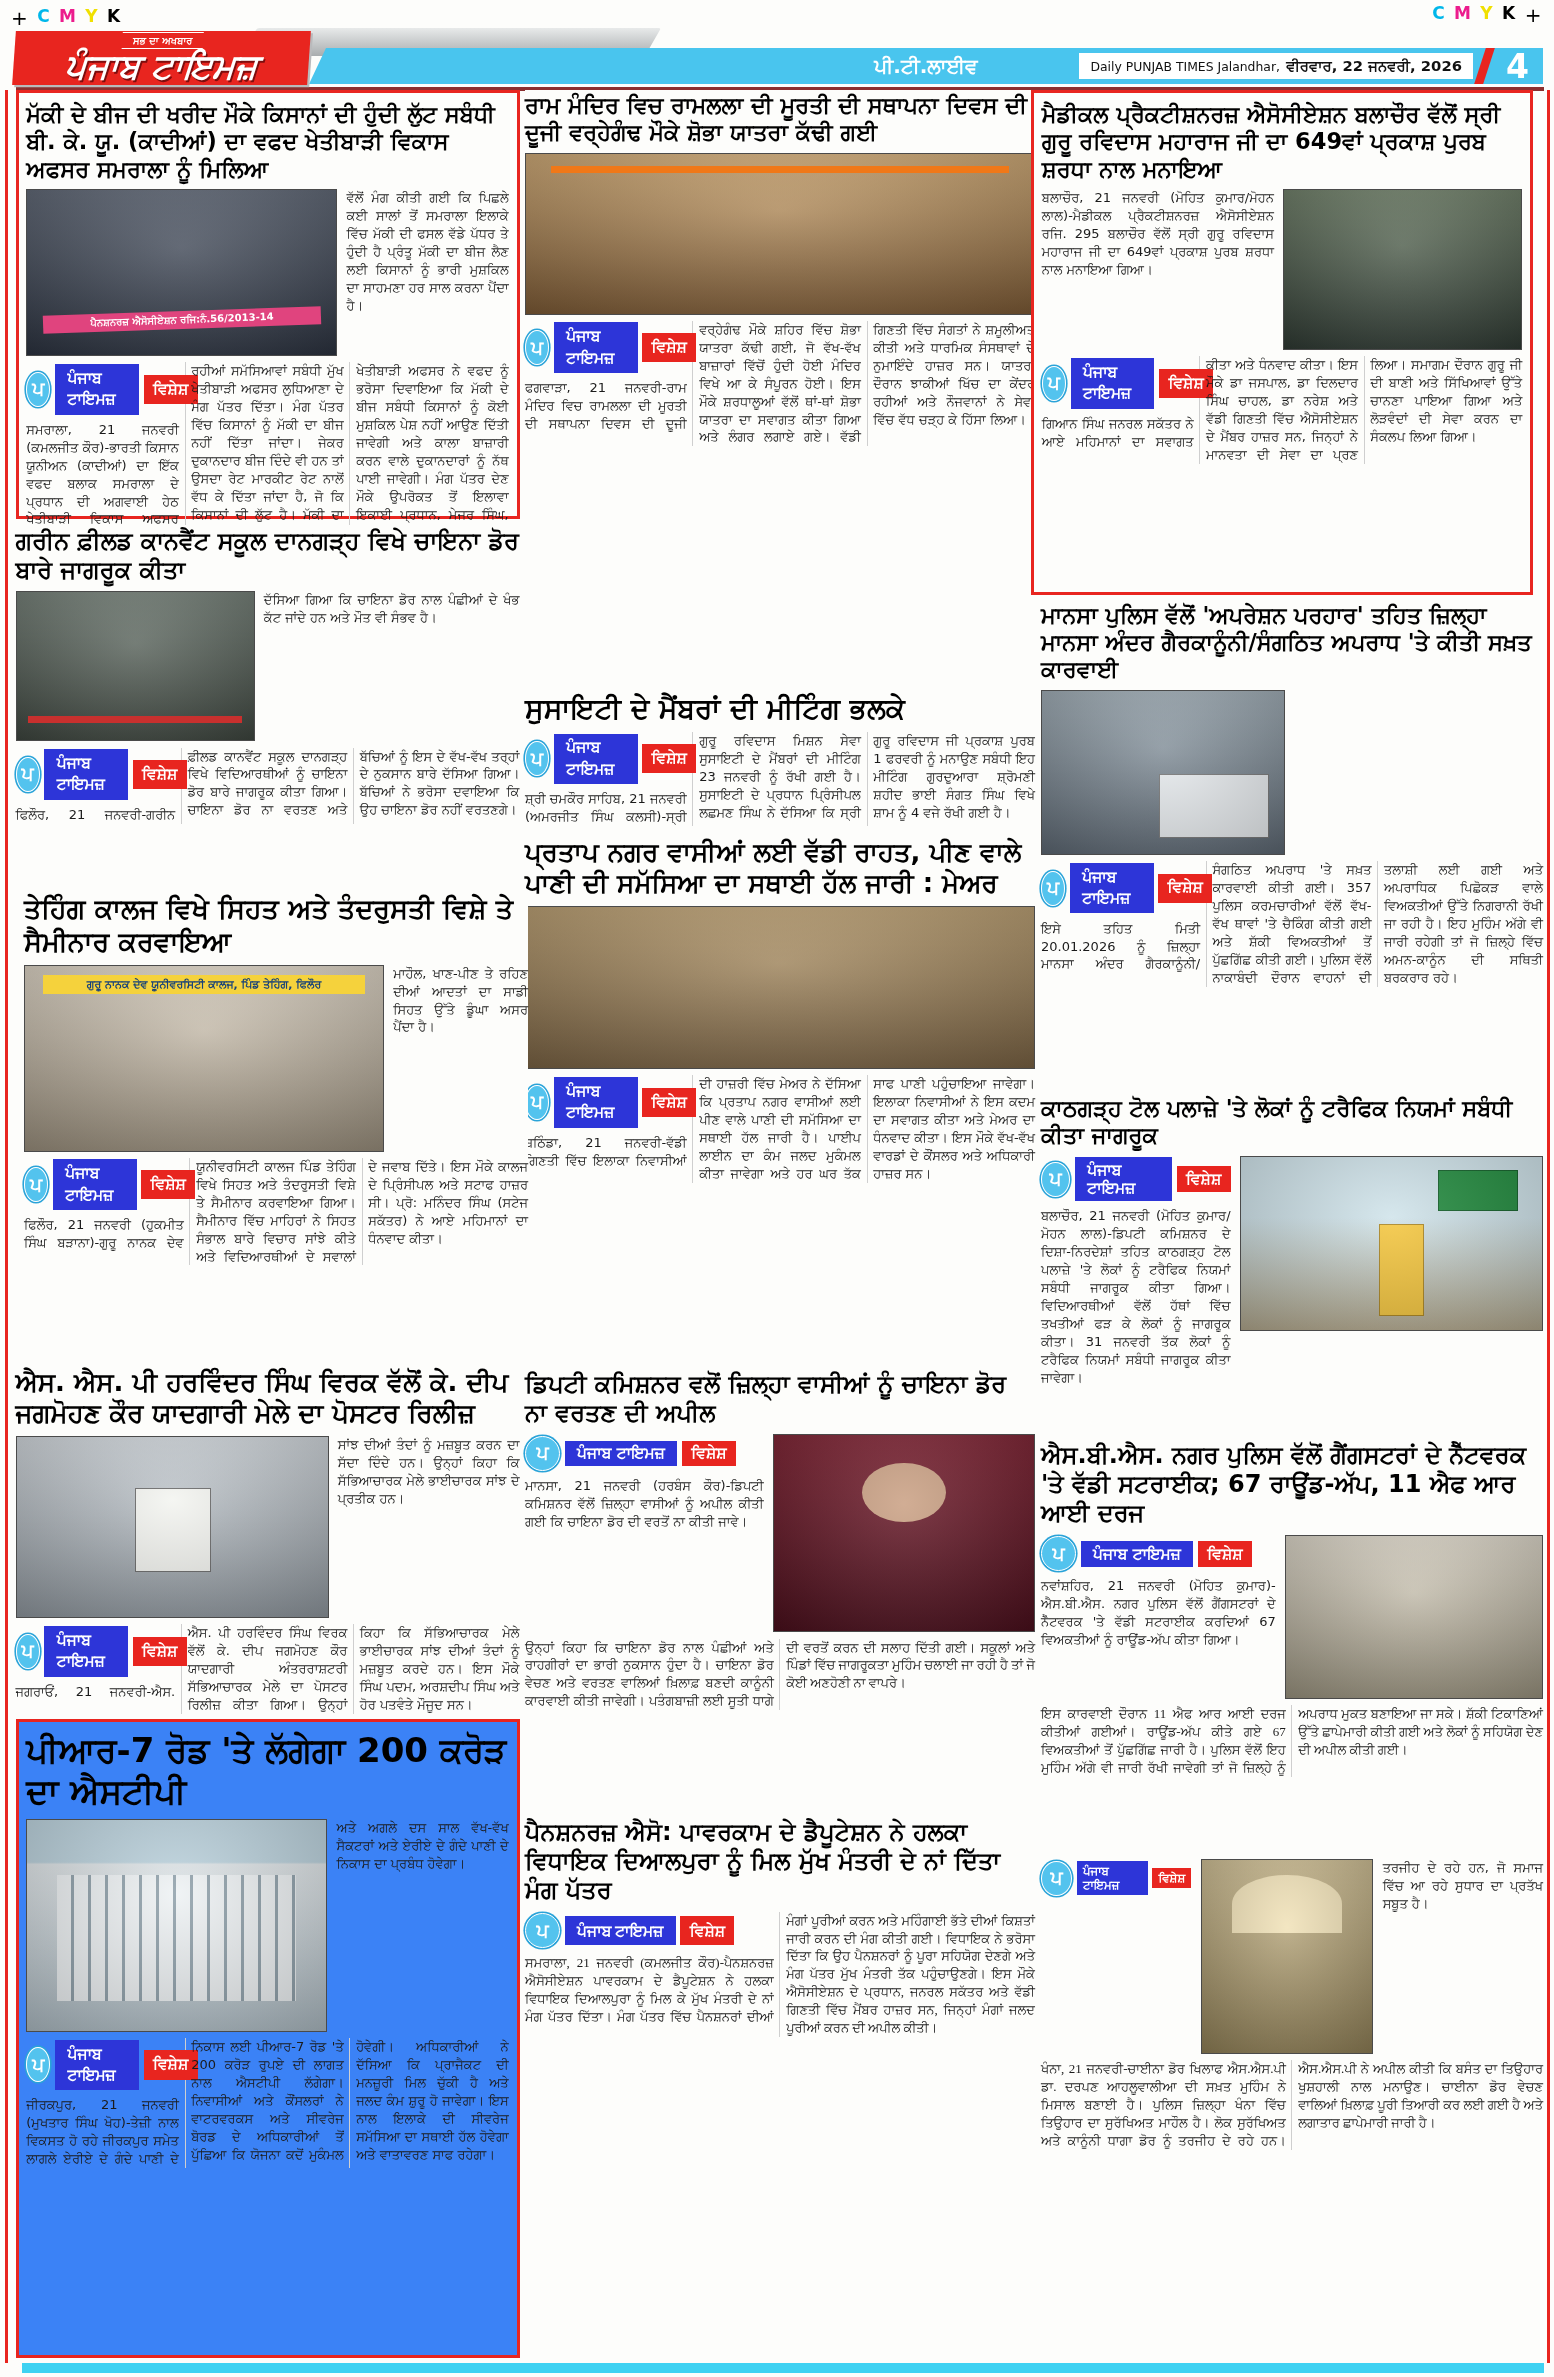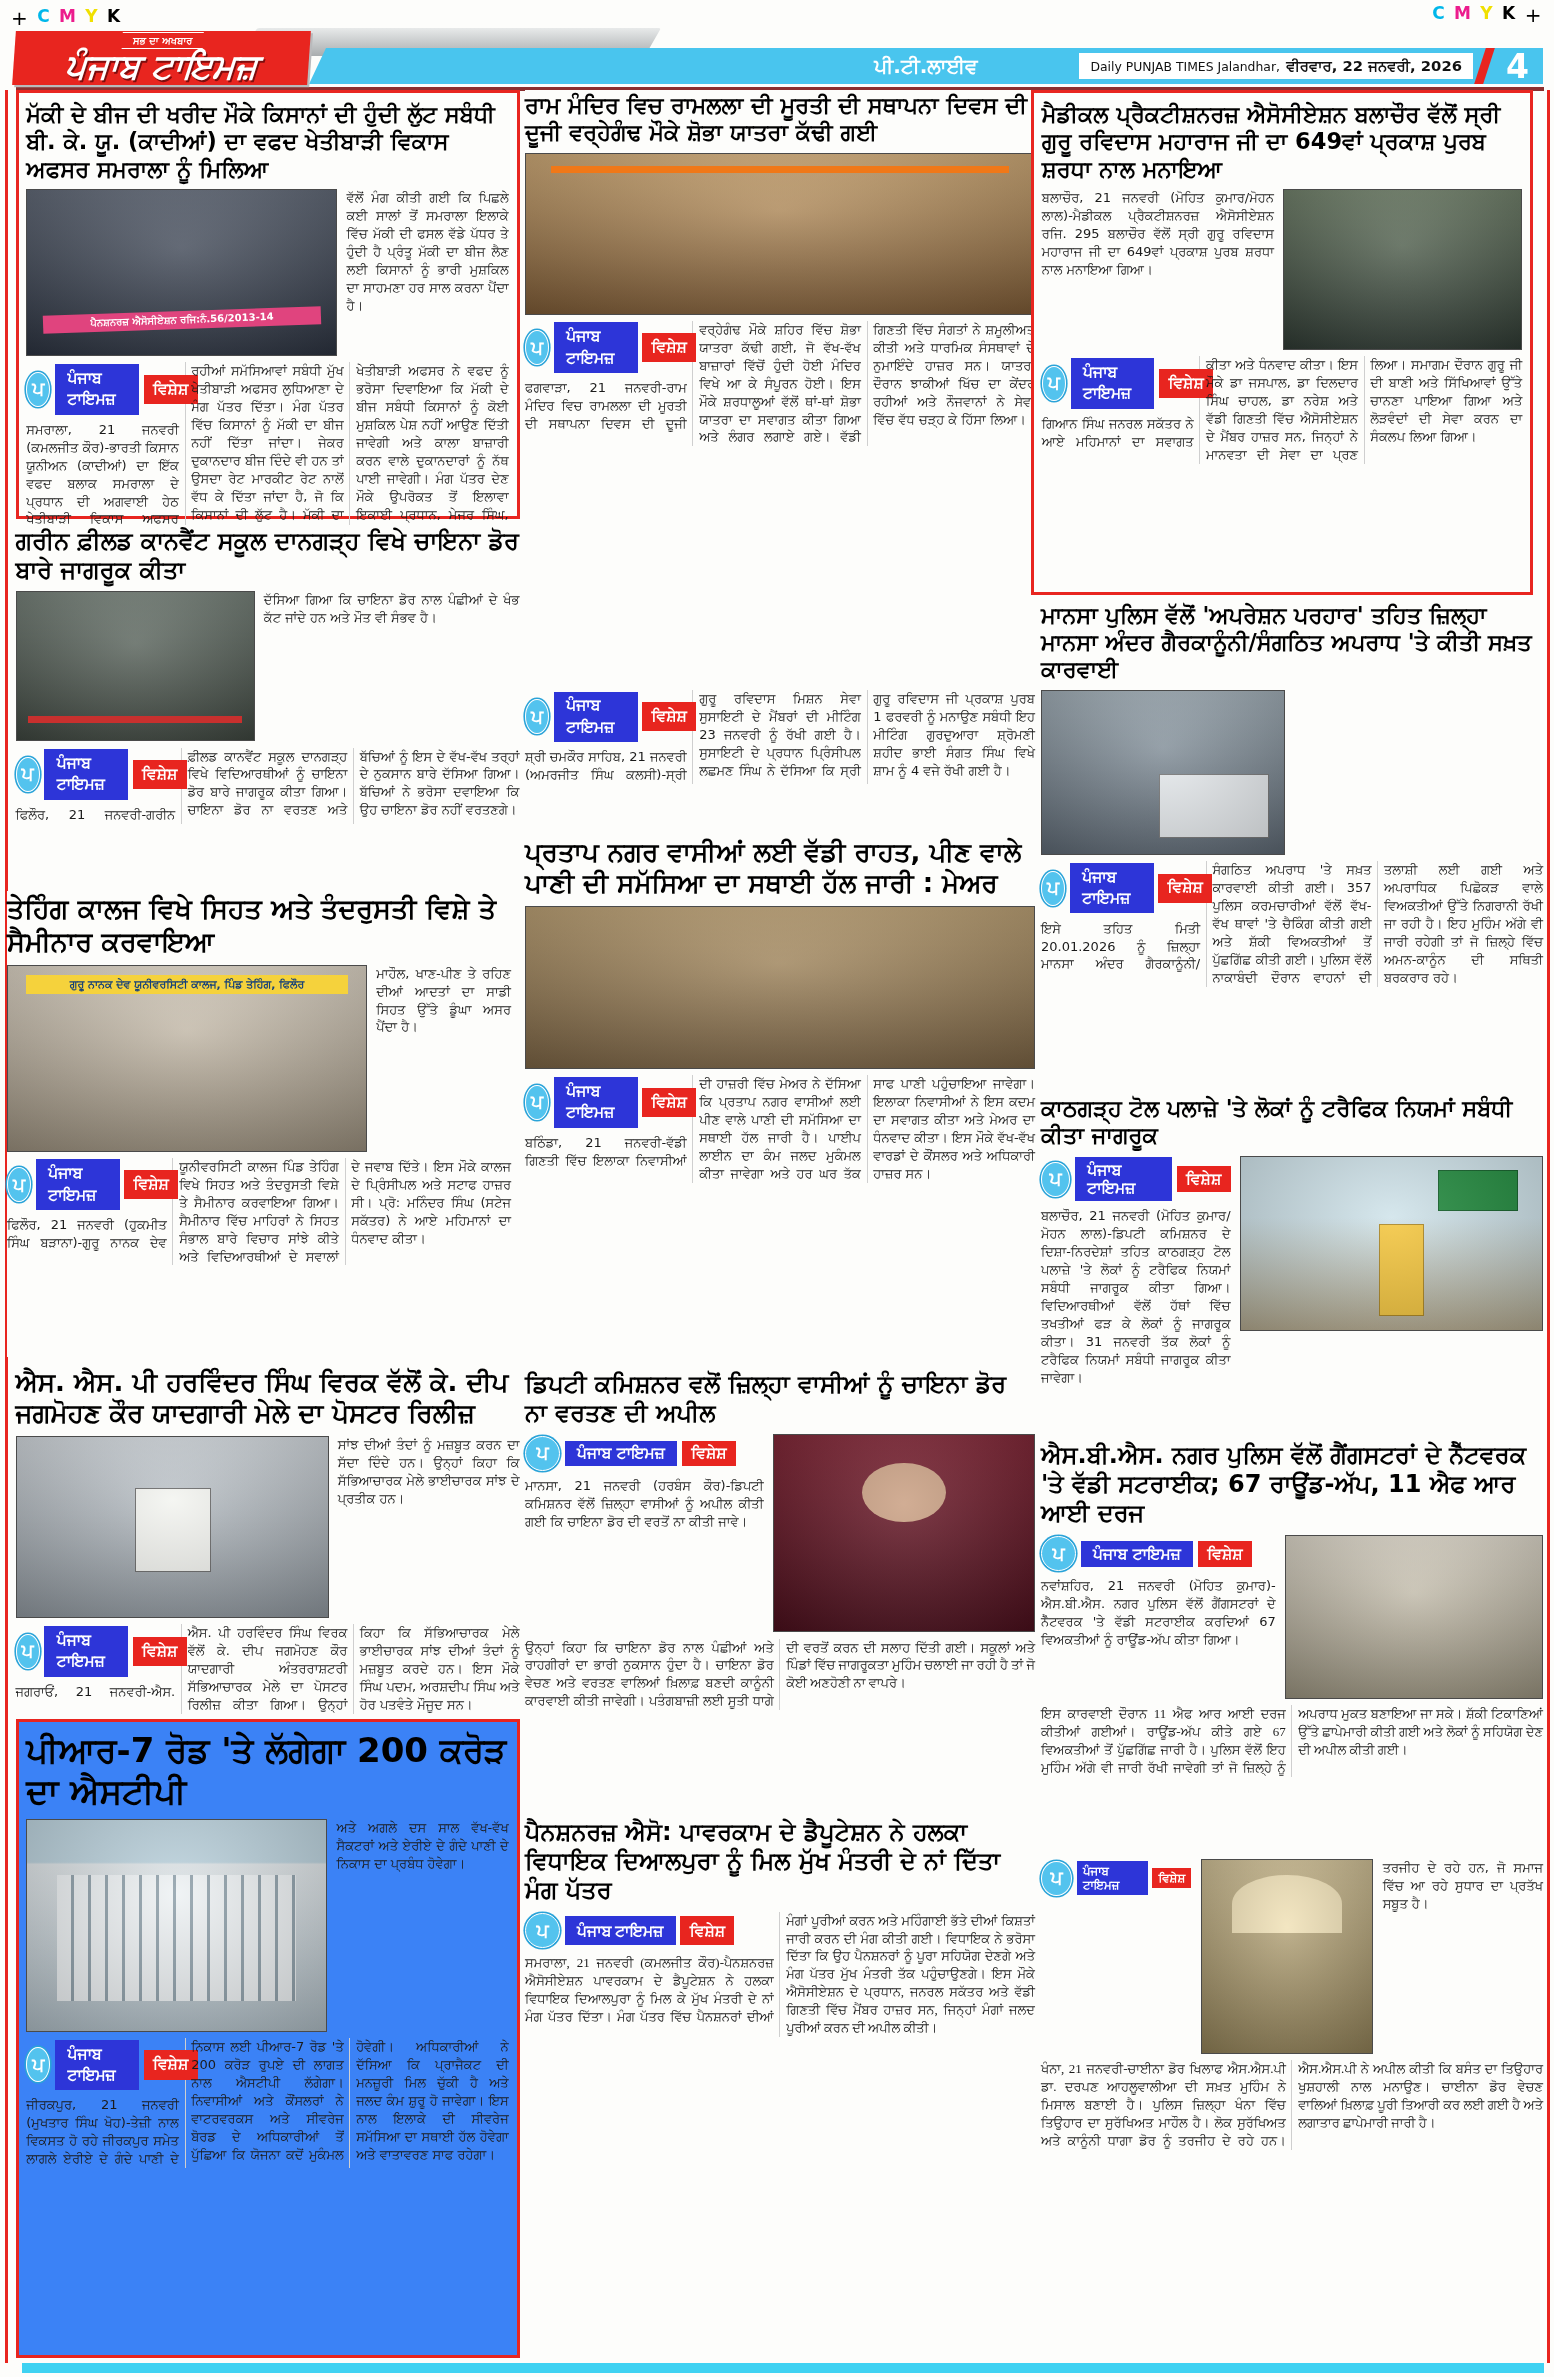--- a/index.html
+++ b/index.html
@@ -171,20 +171,21 @@
       <div class="badge">
         <span class="bcirc">ਪ</span>
         <span class="bbrand">ਪੰਜਾਬ ਟਾਇਮਜ਼</span>
         <span class="btag">ਵਿਸ਼ੇਸ਼</span>
       </div>
       <span actable="false">ਇਸੇ ਤਹਿਤ ਮਿਤੀ 20.01.2026 ਨੂੰ ਜ਼ਿਲ੍ਹਾ ਮਾਨਸਾ ਅੰਦਰ ਗੈਰਕਾਨੂੰਨੀ/ਸੰਗਠਿਤ ਅਪਰਾਧ 'ਤੇ ਸਖ਼ਤ ਕਾਰਵਾਈ ਕੀਤੀ ਗਈ। 357 ਪੁਲਿਸ ਕਰਮਚਾਰੀਆਂ ਵੱਲੋਂ ਵੱਖ-ਵੱਖ ਥਾਵਾਂ 'ਤੇ ਚੈਕਿੰਗ ਕੀਤੀ ਗਈ ਅਤੇ ਸ਼ੱਕੀ ਵਿਅਕਤੀਆਂ ਤੋਂ ਪੁੱਛਗਿੱਛ ਕੀਤੀ ਗਈ। ਪੁਲਿਸ ਵੱਲੋਂ ਨਾਕਾਬੰਦੀ ਦੌਰਾਨ ਵਾਹਨਾਂ ਦੀ ਤਲਾਸ਼ੀ ਲਈ ਗਈ ਅਤੇ ਅਪਰਾਧਿਕ ਪਿਛੋਕੜ ਵਾਲੇ ਵਿਅਕਤੀਆਂ ਉੱਤੇ ਨਿਗਰਾਨੀ ਰੱਖੀ ਜਾ ਰਹੀ ਹੈ। ਇਹ ਮੁਹਿੰਮ ਅੱਗੇ ਵੀ ਜਾਰੀ ਰਹੇਗੀ ਤਾਂ ਜੋ ਜ਼ਿਲ੍ਹੇ ਵਿੱਚ ਅਮਨ-ਕਾਨੂੰਨ ਦੀ ਸਥਿਤੀ ਬਰਕਰਾਰ ਰਹੇ।</span>
     </div>
   </section>
 
   <section class="art" style="left:525px;top:690px;width:510px;height:141px">
+    <h2 class="hl s36">ਸੁਸਾਇਟੀ ਦੇ ਮੈਂਬਰਾਂ ਦੀ ਮੀਟਿੰਗ ਭਲਕੇ</h2>
     <div class="cols3">
       <div class="badge">
         <span class="bcirc">ਪ</span>
         <span class="bbrand">ਪੰਜਾਬ ਟਾਇਮਜ਼</span>
         <span class="btag">ਵਿਸ਼ੇਸ਼</span>
       </div>
       <span>ਸ਼੍ਰੀ ਚਮਕੌਰ ਸਾਹਿਬ, 21 ਜਨਵਰੀ (ਅਮਰਜੀਤ ਸਿੰਘ ਕਲਸੀ)-ਸ੍ਰੀ ਗੁਰੂ ਰਵਿਦਾਸ ਮਿਸ਼ਨ ਸੇਵਾ ਸੁਸਾਇਟੀ ਦੇ ਮੈਂਬਰਾਂ ਦੀ ਮੀਟਿੰਗ 23 ਜਨਵਰੀ ਨੂੰ ਰੱਖੀ ਗਈ ਹੈ। ਸੁਸਾਇਟੀ ਦੇ ਪ੍ਰਧਾਨ ਪ੍ਰਿੰਸੀਪਲ ਲਛਮਣ ਸਿੰਘ ਨੇ ਦੱਸਿਆ ਕਿ ਸ੍ਰੀ ਗੁਰੂ ਰਵਿਦਾਸ ਜੀ ਪ੍ਰਕਾਸ਼ ਪੁਰਬ 1 ਫਰਵਰੀ ਨੂੰ ਮਨਾਉਣ ਸਬੰਧੀ ਇਹ ਮੀਟਿੰਗ ਗੁਰਦੁਆਰਾ ਸ਼੍ਰੋਮਣੀ ਸ਼ਹੀਦ ਭਾਈ ਸੰਗਤ ਸਿੰਘ ਵਿਖੇ ਸ਼ਾਮ ਨੂੰ 4 ਵਜੇ ਰੱਖੀ ਗਈ ਹੈ।</span>
     </div>
   </section>
 
@@ -194,21 +195,21 @@
     <div class="cols3" style="margin-top:6.2px">
       <div class="badge">
         <span class="bcirc">ਪ</span>
         <span class="bbrand">ਪੰਜਾਬ ਟਾਇਮਜ਼</span>
         <span class="btag">ਵਿਸ਼ੇਸ਼</span>
       </div>
       <span>ਬਠਿੰਡਾ, 21 ਜਨਵਰੀ-ਵੱਡੀ ਗਿਣਤੀ ਵਿੱਚ ਇਲਾਕਾ ਨਿਵਾਸੀਆਂ ਦੀ ਹਾਜ਼ਰੀ ਵਿੱਚ ਮੇਅਰ ਨੇ ਦੱਸਿਆ ਕਿ ਪ੍ਰਤਾਪ ਨਗਰ ਵਾਸੀਆਂ ਲਈ ਪੀਣ ਵਾਲੇ ਪਾਣੀ ਦੀ ਸਮੱਸਿਆ ਦਾ ਸਥਾਈ ਹੱਲ ਜਾਰੀ ਹੈ। ਪਾਈਪ ਲਾਈਨ ਦਾ ਕੰਮ ਜਲਦ ਮੁਕੰਮਲ ਕੀਤਾ ਜਾਵੇਗਾ ਅਤੇ ਹਰ ਘਰ ਤੱਕ ਸਾਫ ਪਾਣੀ ਪਹੁੰਚਾਇਆ ਜਾਵੇਗਾ। ਇਲਾਕਾ ਨਿਵਾਸੀਆਂ ਨੇ ਇਸ ਕਦਮ ਦਾ ਸਵਾਗਤ ਕੀਤਾ ਅਤੇ ਮੇਅਰ ਦਾ ਧੰਨਵਾਦ ਕੀਤਾ। ਇਸ ਮੌਕੇ ਵੱਖ-ਵੱਖ ਵਾਰਡਾਂ ਦੇ ਕੌਂਸਲਰ ਅਤੇ ਅਧਿਕਾਰੀ ਹਾਜ਼ਰ ਸਨ।</span>
     </div>
   </section>
 
-  <section class="art" style="left:7px;top:891px;width:504px;height:466px">
+  <section class="art" style="left:24px;top:891px;width:504px;height:466px">
     <h2 class="hl s35">ਤੇਹਿੰਗ ਕਾਲਜ ਵਿਖੇ ਸਿਹਤ ਅਤੇ ਤੰਦਰੁਸਤੀ ਵਿਸ਼ੇ ਤੇ ਸੈਮੀਨਾਰ ਕਰਵਾਇਆ</h2>
     <div class="row">
       <div class="ph" style="width:358px;height:185px;background:linear-gradient(180deg,#d8cfc0,#9a8f7d)">
         <div class="pbanner" style="top:5%;background:#f5d23c;color:#15407a;font-size:11px">ਗੁਰੂ ਨਾਨਕ ਦੇਵ ਯੂਨੀਵਰਸਿਟੀ ਕਾਲਜ, ਪਿੰਡ ਤੇਹਿੰਗ, ਫਿਲੌਰ</div>
       </div>
       <div class="lede">ਮਾਹੌਲ, ਖਾਣ-ਪੀਣ ਤੇ ਰਹਿਣ ਦੀਆਂ ਆਦਤਾਂ ਦਾ ਸਾਡੀ ਸਿਹਤ ਉੱਤੇ ਡੂੰਘਾ ਅਸਰ ਪੈਂਦਾ ਹੈ।</div>
     </div>
     <div class="cols3">
       <div class="badge">
         <span class="bcirc">ਪ</span>

